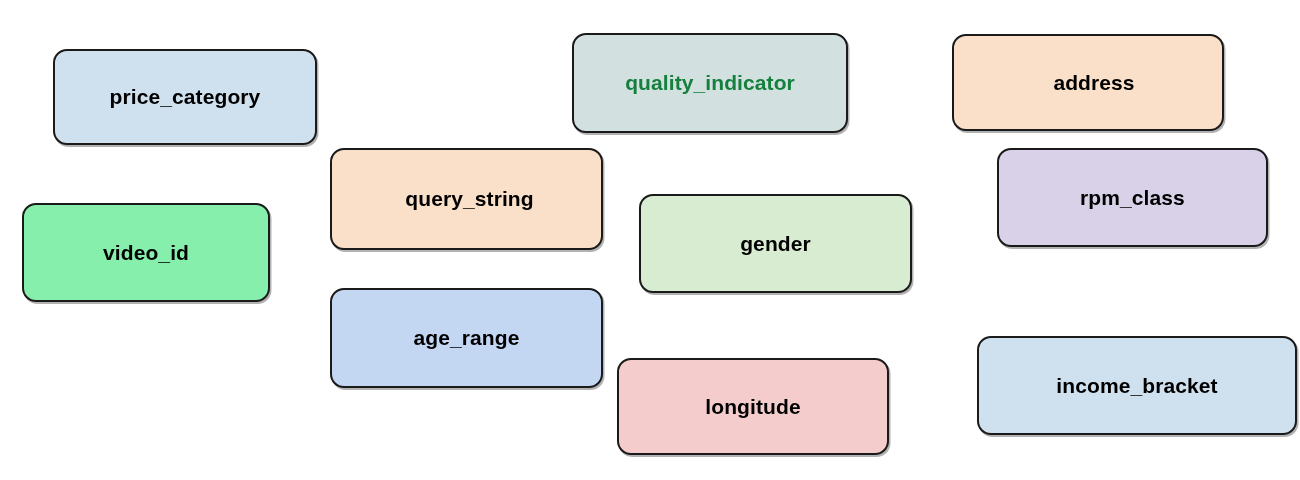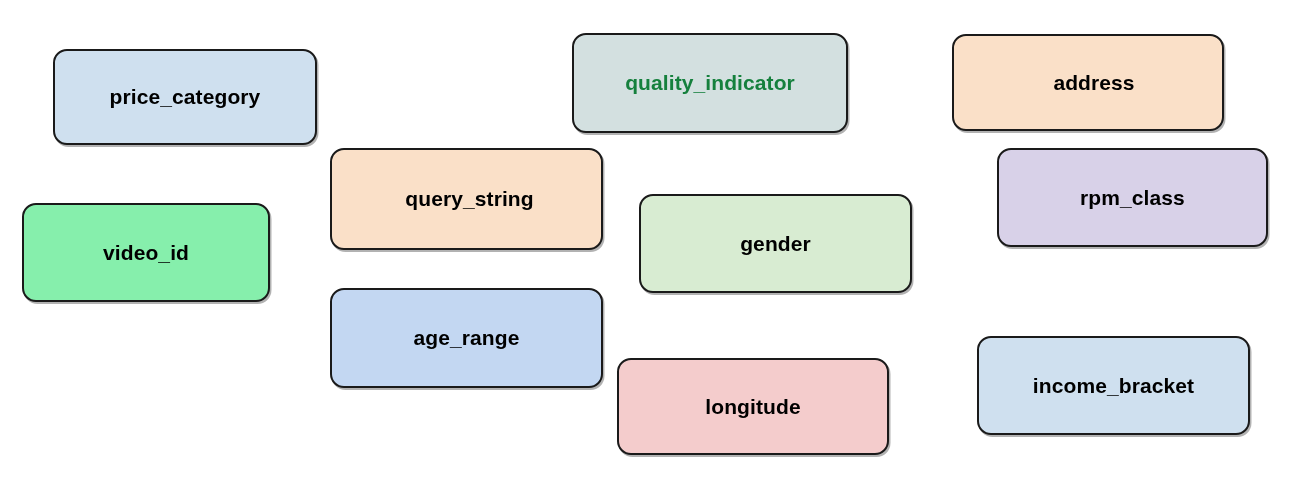--- a/index.html
+++ b/index.html
@@ -66,16 +66,16 @@
     </div>
     <div class="node" style="left: 639px; top: 194px; width: 273px; height: 99px; background: rgb(216, 236, 210); border-color: rgb(26, 26, 26); color: rgb(0, 0, 0);">
       <span class="node-label">gender</span>
     </div>
     <div class="node" style="left: 330px; top: 288px; width: 273px; height: 100px; background: rgb(195, 215, 242); border-color: rgb(26, 26, 26); color: rgb(0, 0, 0);">
       <span class="node-label">age_range</span>
     </div>
     <div class="node" style="left: 617px; top: 358px; width: 272px; height: 97px; background: rgb(244, 204, 204); border-color: rgb(26, 26, 26); color: rgb(0, 0, 0);">
       <span class="node-label">longitude</span>
     </div>
-    <div class="node" style="left: 977px; top: 336px; width: 273px; height: 99px; background: rgb(207, 224, 239); border-color: rgb(26, 26, 26); color: rgb(0, 0, 0);">
+    <div class="node" style="left: 977px; top: 336px; width: 320px; height: 99px; background: rgb(207, 224, 239); border-color: rgb(26, 26, 26); color: rgb(0, 0, 0);">
       <span class="node-label">income_bracket</span>
     </div>
   </div>
 
 </body></html>

